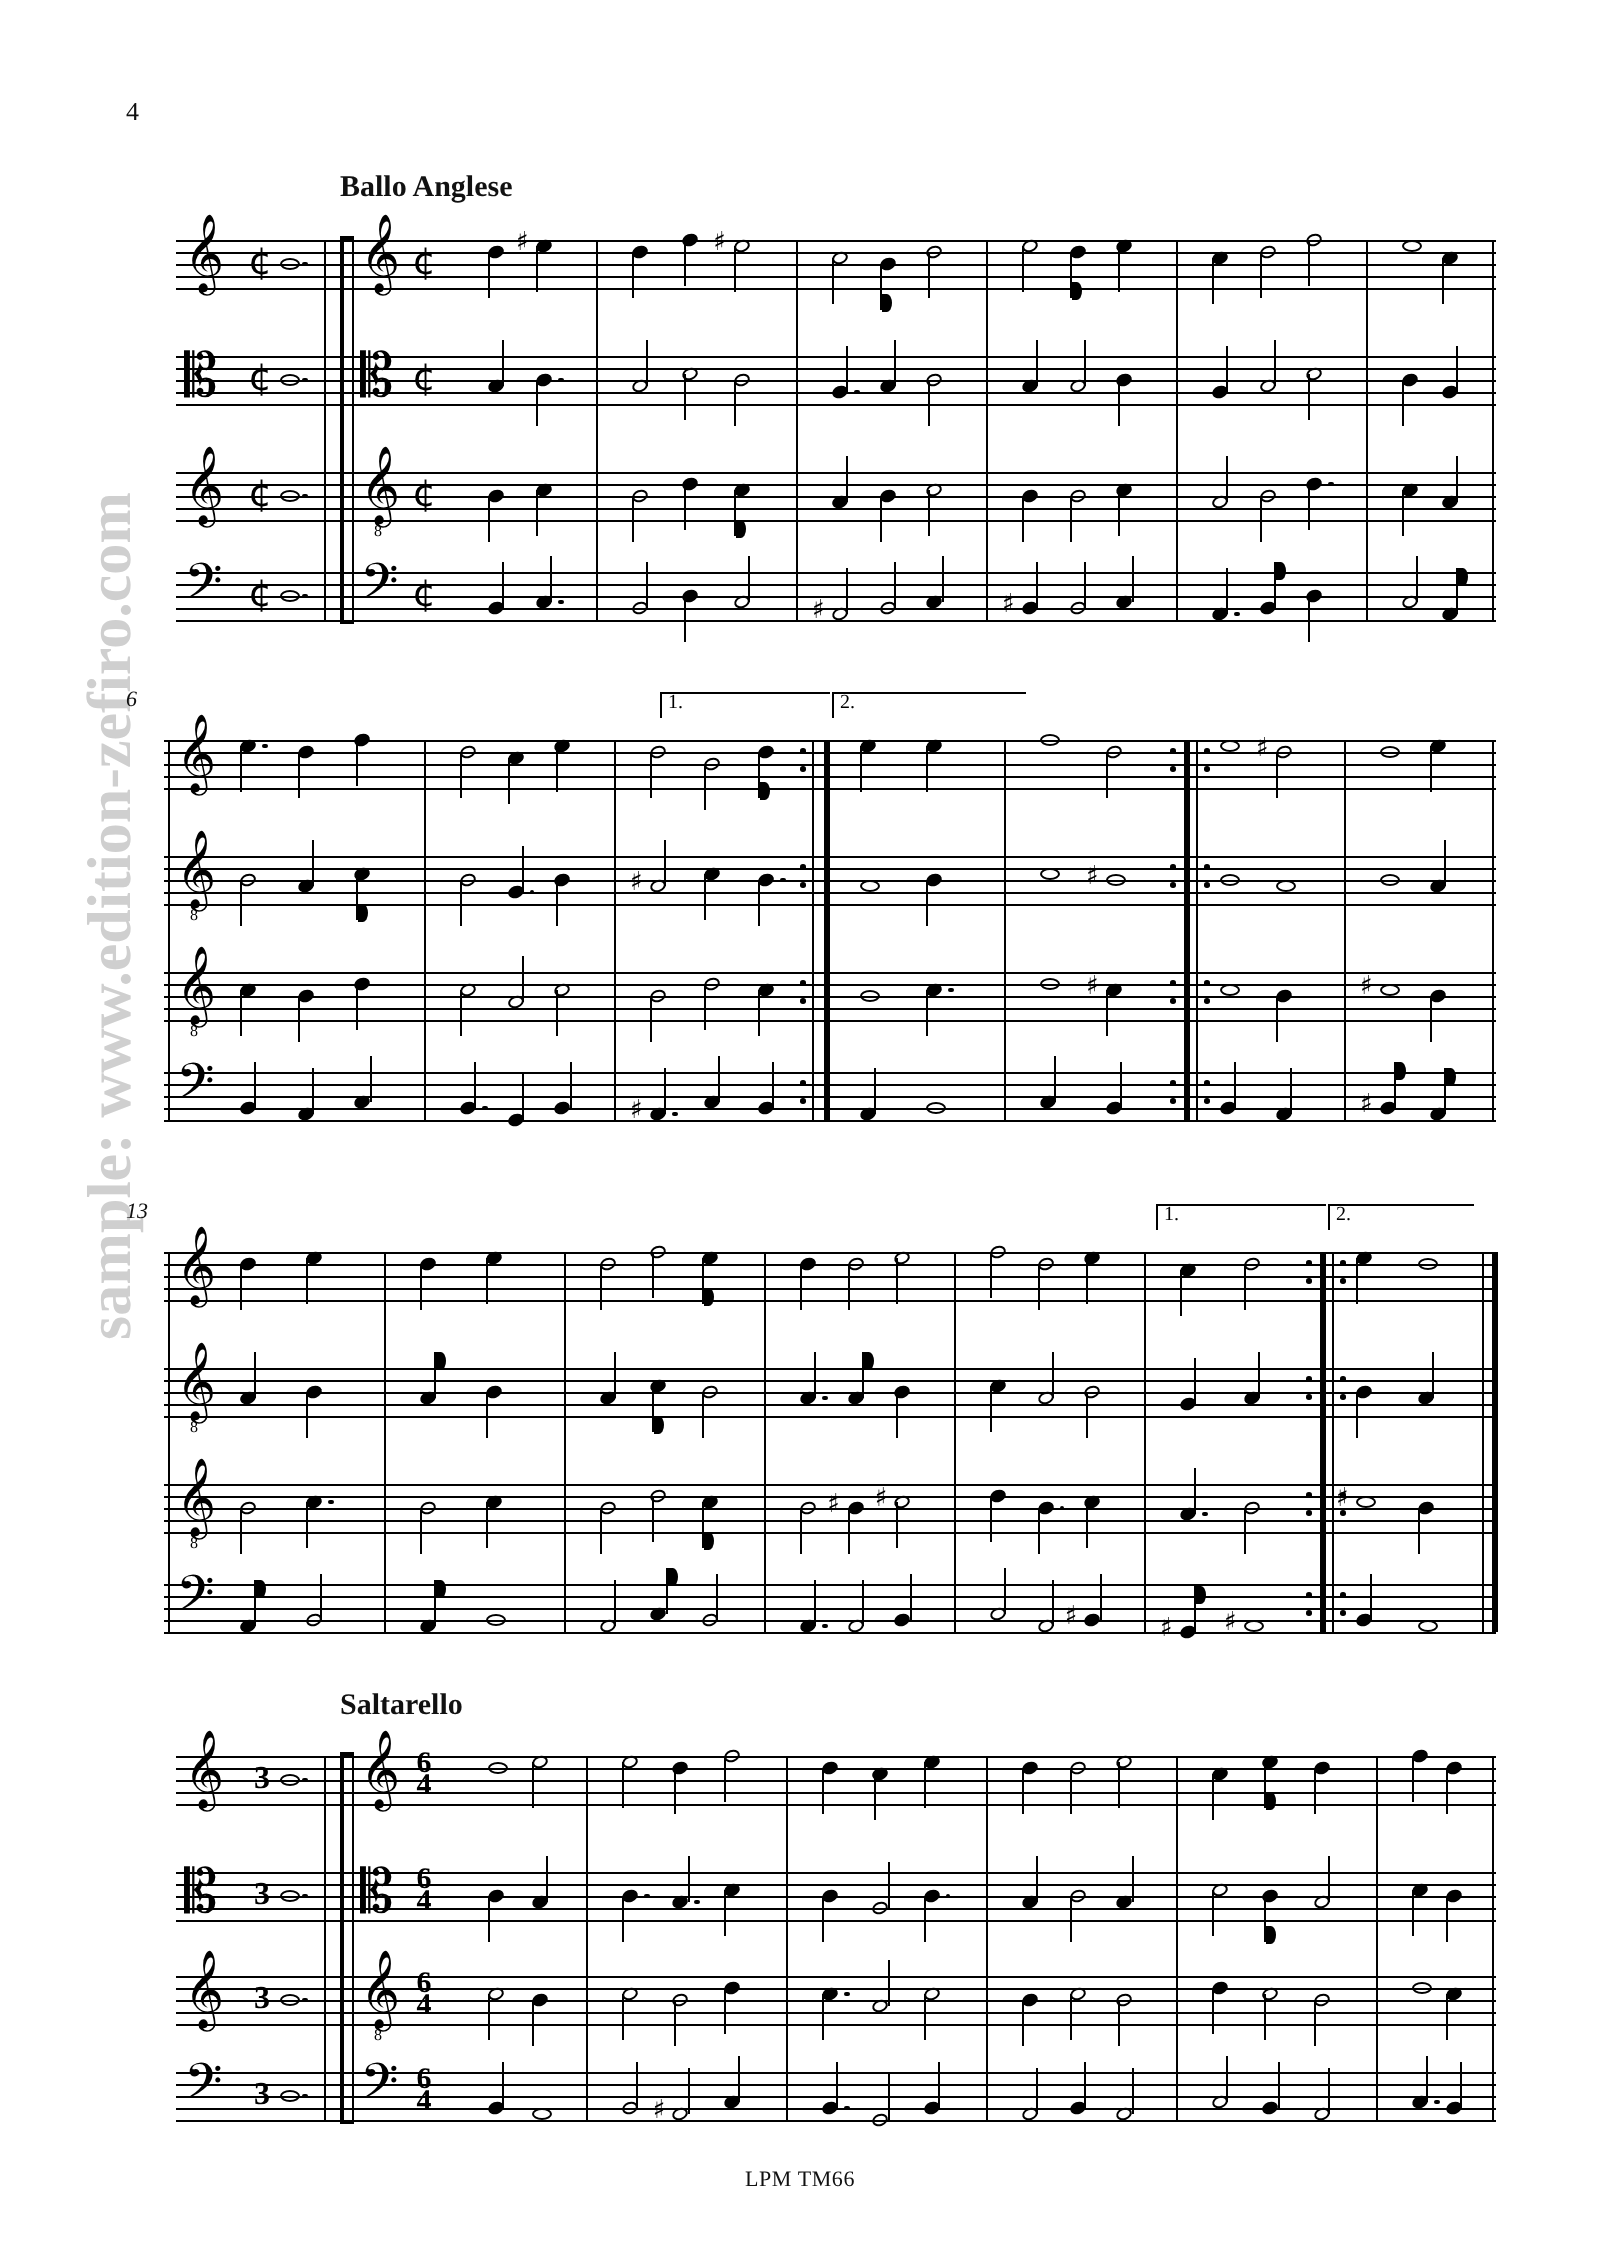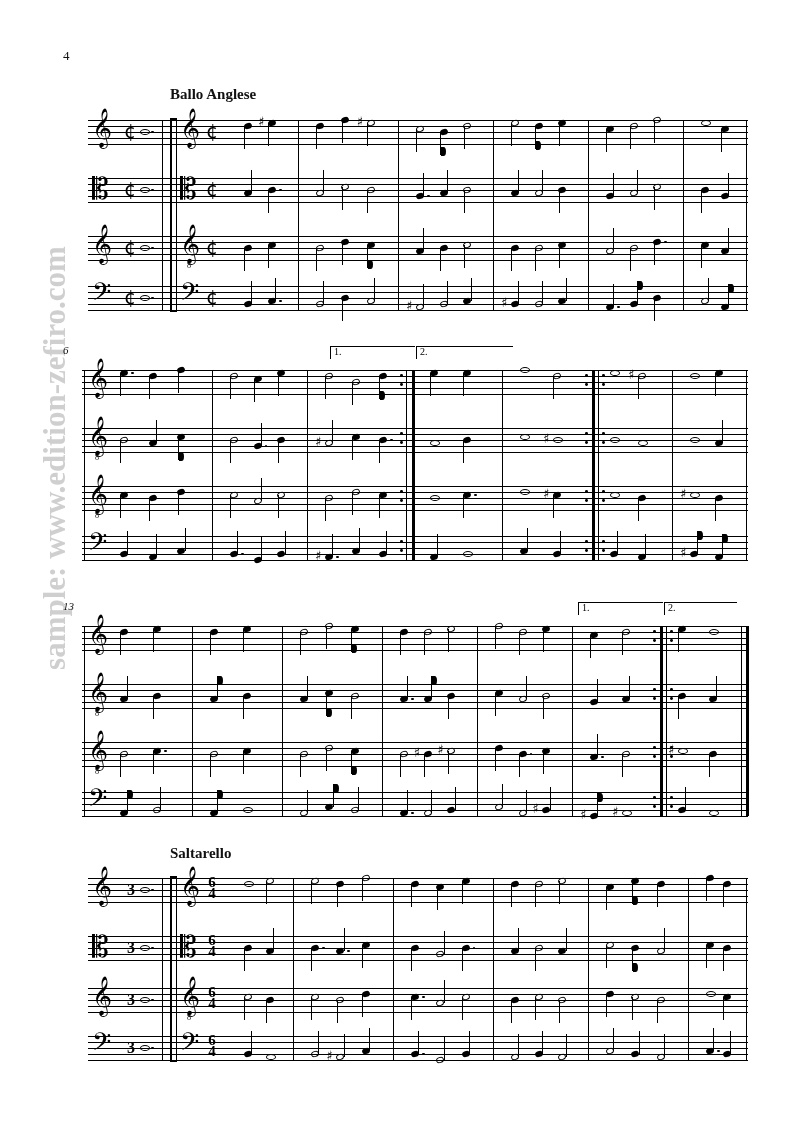--- a/index.html
+++ b/index.html
@@ -954,13 +954,14 @@
       <div class="stem" style="left:550.5333333333334px;top:163px;height:23px;"></div>
       <div class="nh open" style="left:568.6666666666666px;top:186px;"></div>
       <div class="stem" style="left:575.8666666666667px;top:166px;height:23px;"></div>
       <div class="nh" style="left:618px;top:180px;"></div>
       <div class="stem" style="left:625.2px;top:160px;height:23px;"></div>
       <div class="dot" style="left:629px;top:181.5px;"></div>
       <div class="nh" style="left:635px;top:183px;"></div>
       <div class="stem" style="left:642.2px;top:163px;height:23px;"></div>
     </div>
 
+  <div class="footer">LPM TM66</div>
 </div>
 
 </body></html>

